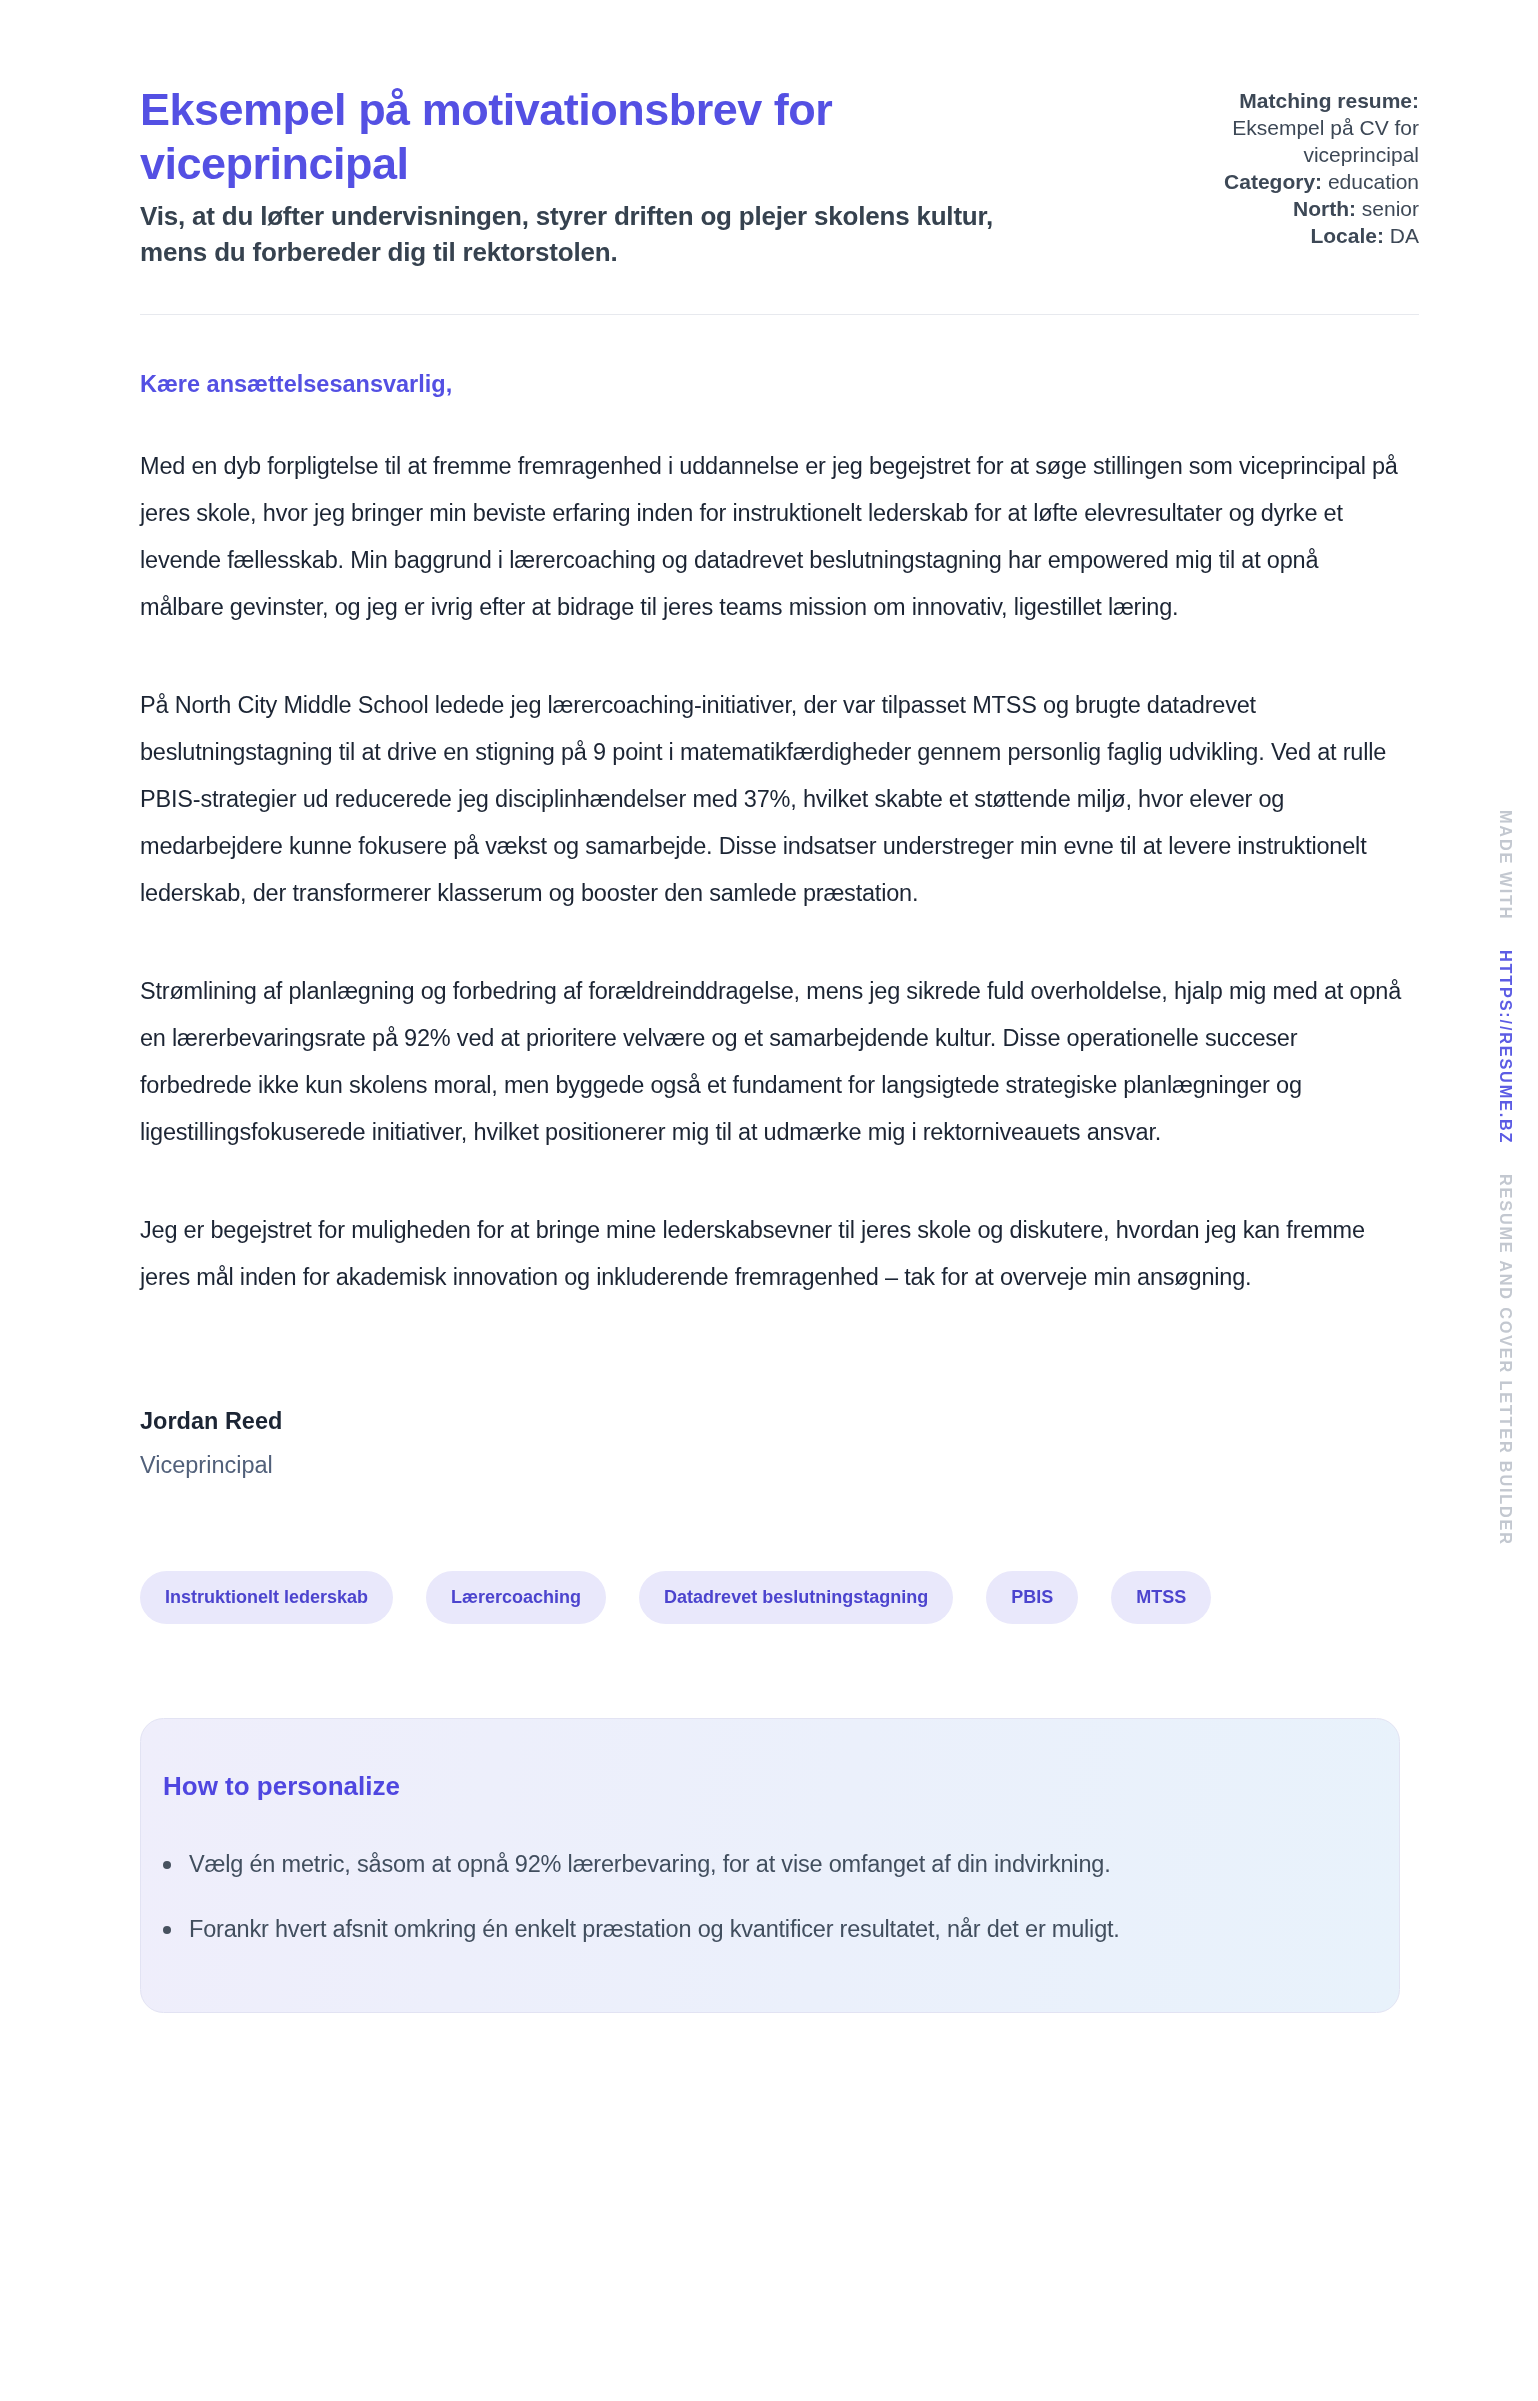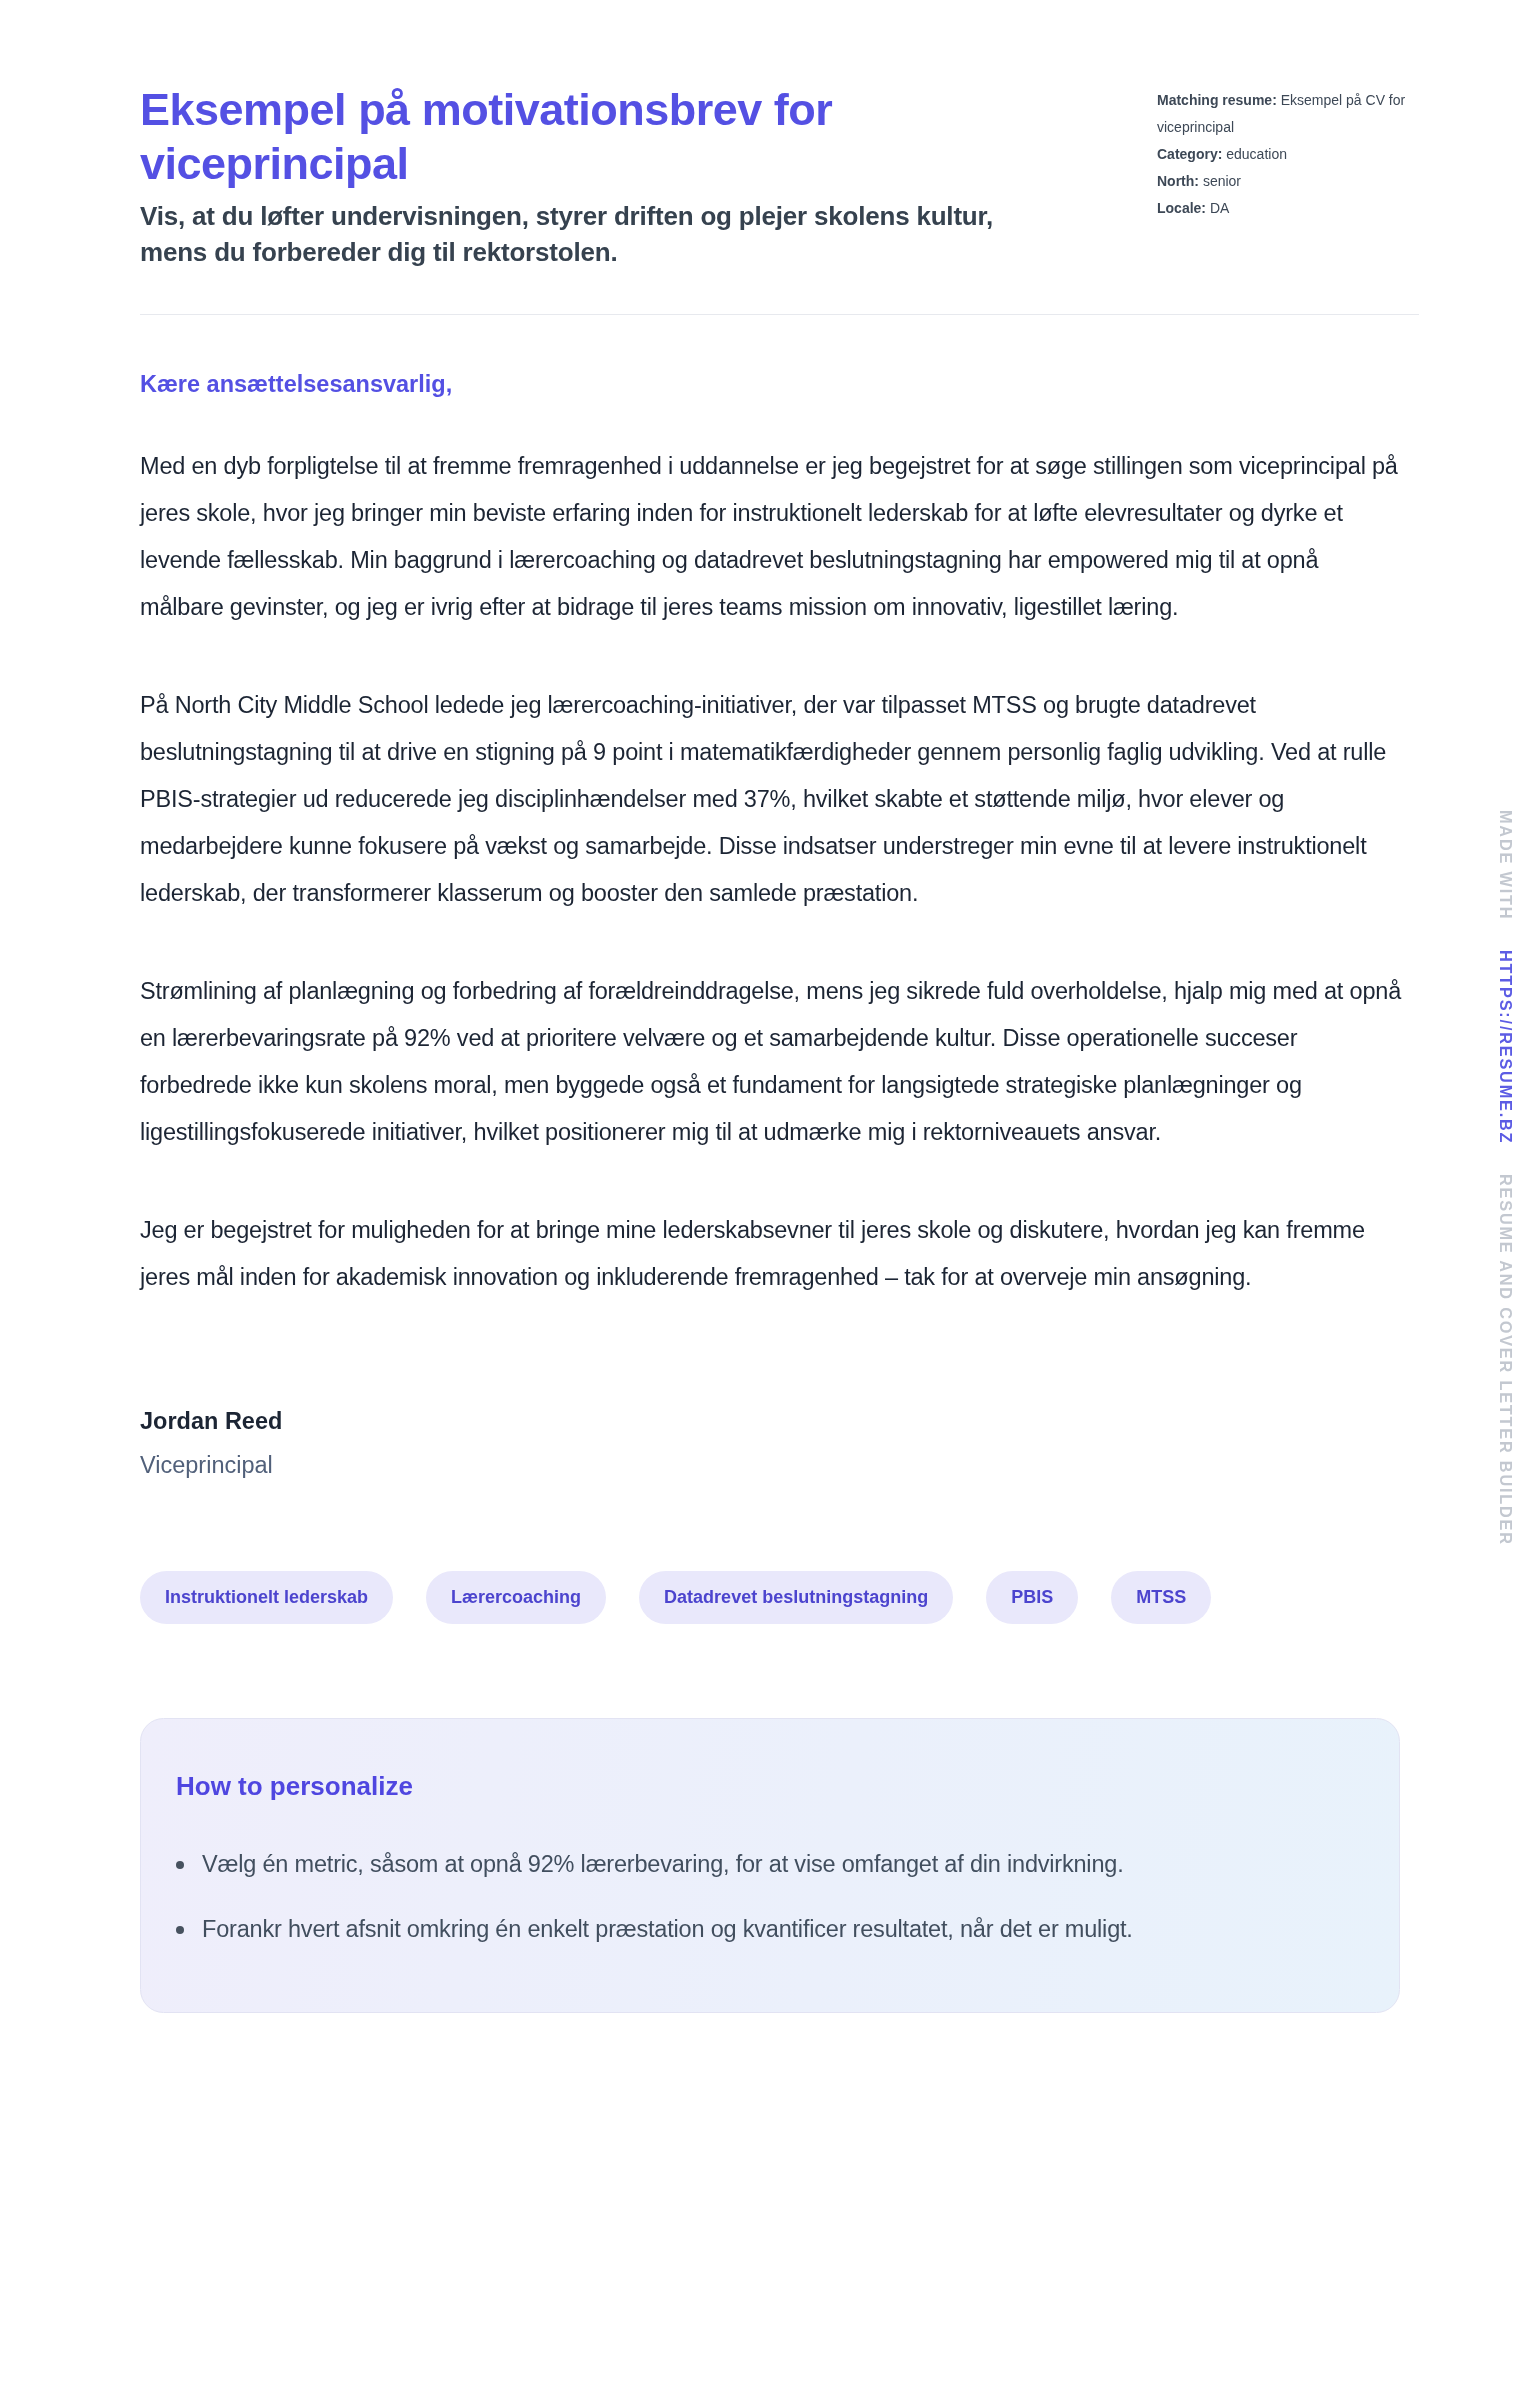--- a/index.html
+++ b/index.html
@@ -49,23 +49,23 @@
     color: #36424f;
     font-size: 26px;
     font-weight: bold;
     line-height: 1.38;
     max-width: 914px;
     letter-spacing: -0.2px;
   }
 
   .meta {
     width: 262px;
-    text-align: left;
+    text-align: right;
     color: #3d4856;
-    font-size: 14px;
+    font-size: 21px;
     line-height: 27px;
     padding-top: 3.6px;
     flex-shrink: 0;
   }
   .meta .meta-label { font-weight: bold; }
 
   
   .divider {
     border: none;
     border-top: 1.8px solid #e7e9ee;
@@ -121,21 +121,21 @@
     white-space: nowrap;
   }
 
   
   .tipbox {
     margin-top: 94px;
     width: 1260px;
     border-radius: 23.5px;
     border: 0.9px solid #e2e3f3;
     background: linear-gradient(100deg, #efeefb 0%, #ebf0fb 55%, #e8f2fb 100%);
-    padding: 52px 49px 60px 35px;
+    padding: 52px 49px 60px 22px;
   }
   .tipbox h2 {
     color: #4f46e0;
     font-size: 26px;
     font-weight: bold;
     margin-bottom: 40px;
   }
   .tipbox ul { list-style: none; }
   .tipbox li {
     display: flex;

